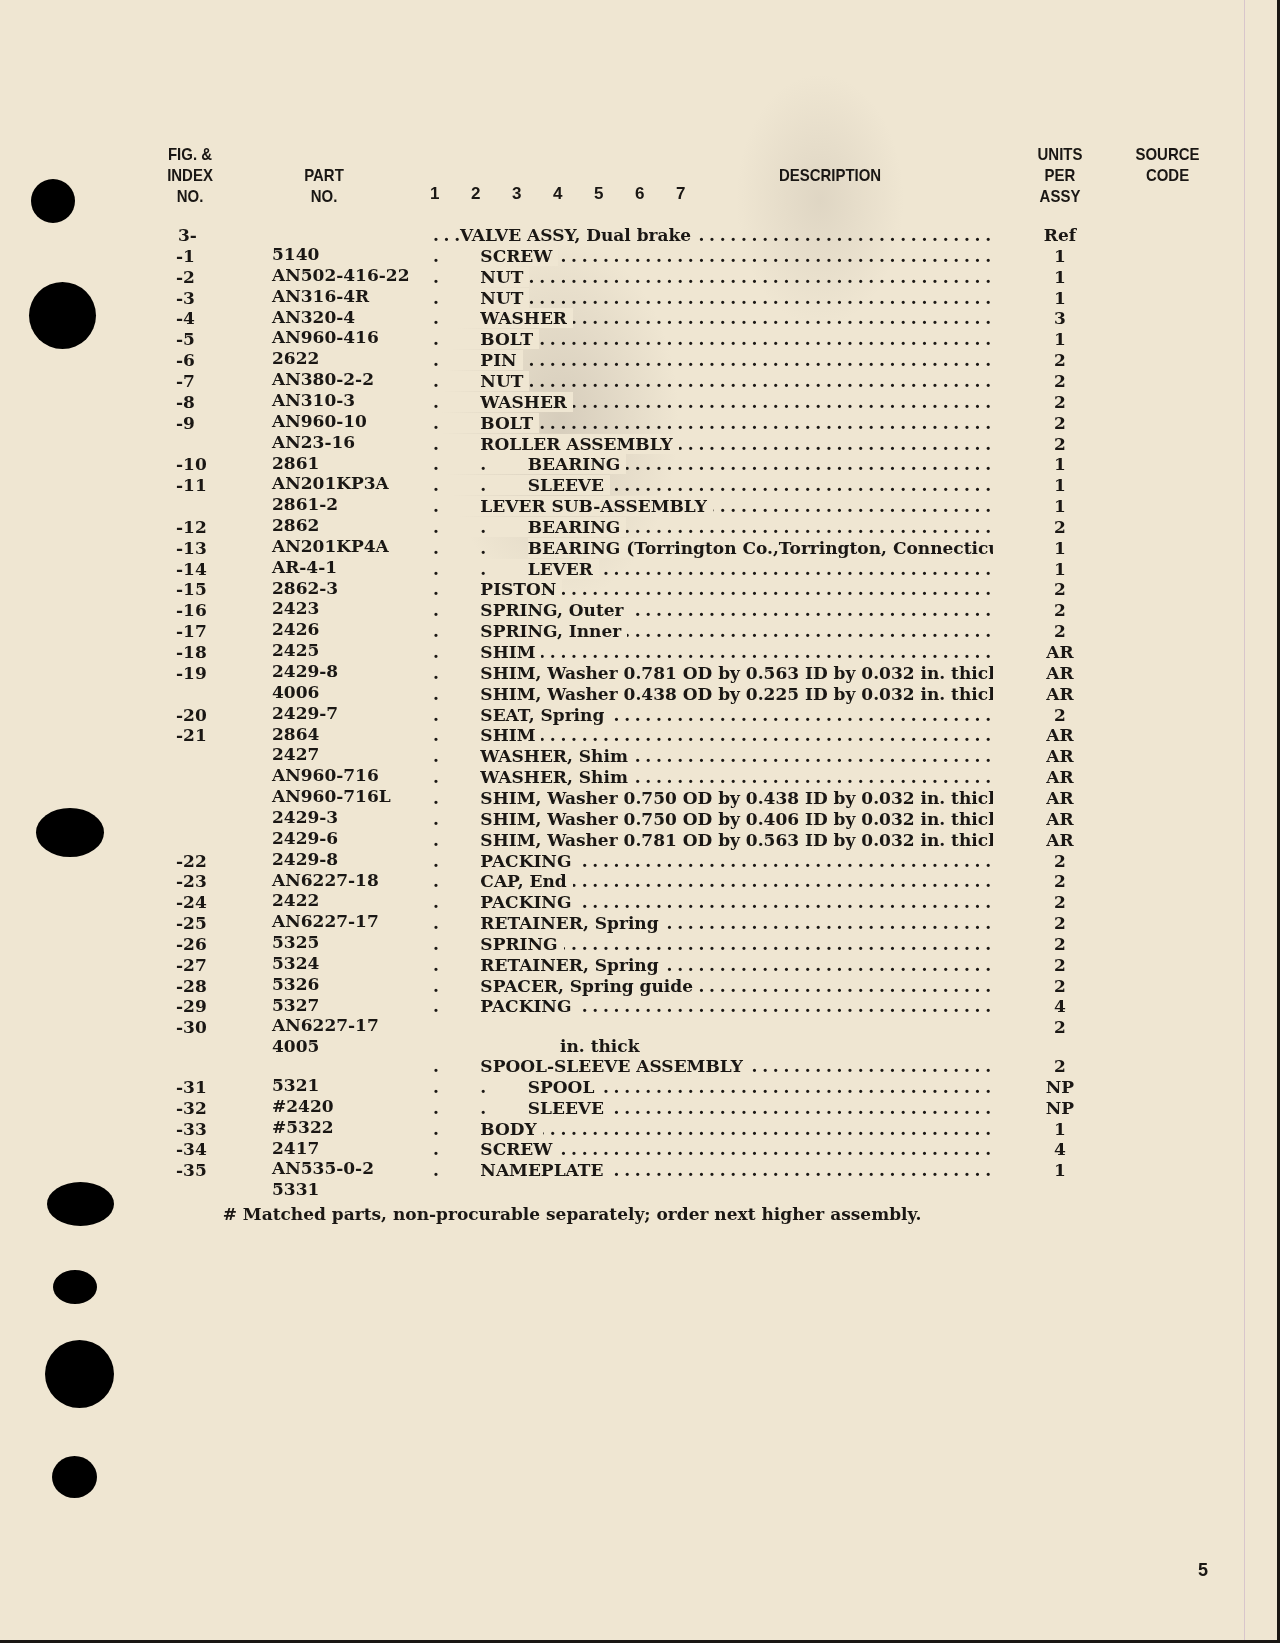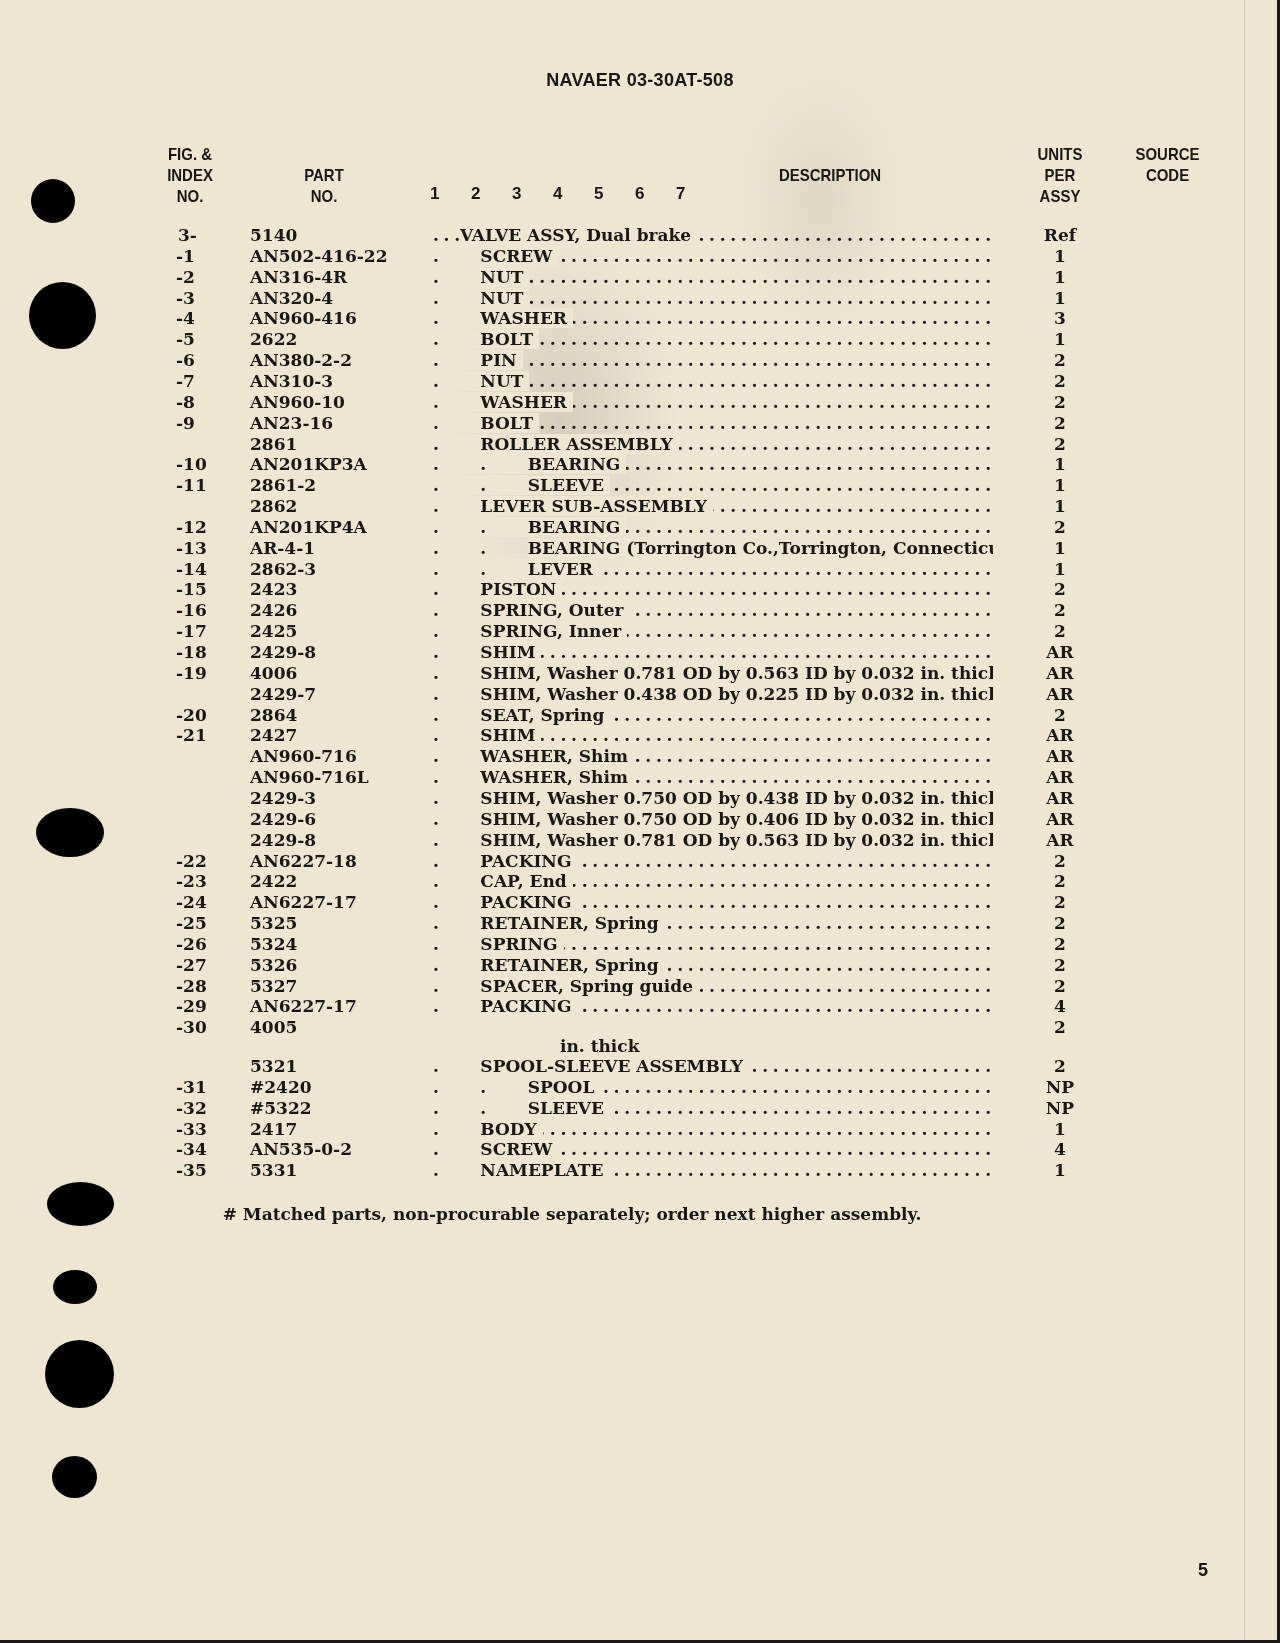--- a/index.html
+++ b/index.html
@@ -34,21 +34,21 @@
     .hdr div { white-space: nowrap; }
     .levels { position:absolute; top:184px; left:430px; display:flex; gap:0; }
     .levels span {
       width:41px; display:inline-block; font-family:"Liberation Sans", sans-serif;
       font-weight:bold; font-size:17px;
     }
 
     .rows { position:absolute; left:0; top:225px; width:1280px; }
     .row { position:absolute; left:0; width:1280px; height:21px; font-size:17px; line-height:21px; font-weight:bold; }
     .row .idx { position:absolute; left:176px; width:60px; text-align:left; }
-    .row .part { position:absolute; left:250px; white-space:nowrap; }
+    .row .part { position:absolute; left:272px; white-space:nowrap;margin-top:19px; }
     .row .desc {
       position:absolute; left:433px; width:560px; white-space:nowrap; overflow:hidden;
     }
     .row .desc .txt { background:#efe6d2; }
     .row .desc .leader {
       position:absolute; left:0; right:0; top:0;
       color:#1a1714; letter-spacing:4.7px; z-index:0; overflow:hidden; white-space:nowrap;
     }
     .row .desc .content { position:relative; z-index:1; }
     .row .units { position:absolute; left:1020px; width:80px; text-align:center; }
@@ -72,21 +72,20 @@
   <div class="bottom-edge"></div>
 
   <div class="hole" style="left:31px;top:179px;width:44px;height:44px;"></div>
   <div class="hole" style="left:29px;top:282px;width:67px;height:67px;"></div>
   <div class="hole" style="left:36px;top:808px;width:68px;height:49px;"></div>
   <div class="hole" style="left:47px;top:1182px;width:67px;height:44px;"></div>
   <div class="hole" style="left:53px;top:1270px;width:44px;height:34px;"></div>
   <div class="hole" style="left:45px;top:1340px;width:69px;height:68px;"></div>
   <div class="hole" style="left:52px;top:1456px;width:45px;height:42px;"></div>
 
-  <div class="doc-id">NAVAER 03-30AT-508</div>
 
   <div class="hdr" style="left:150px;top:144px;width:80px;">
     <div>FIG. &amp;</div>
     <div>INDEX</div>
     <div>NO.</div>
   </div>
   <div class="hdr" style="left:284px;top:165px;width:80px;">
     <div>PART</div>
     <div>NO.</div>
   </div>

